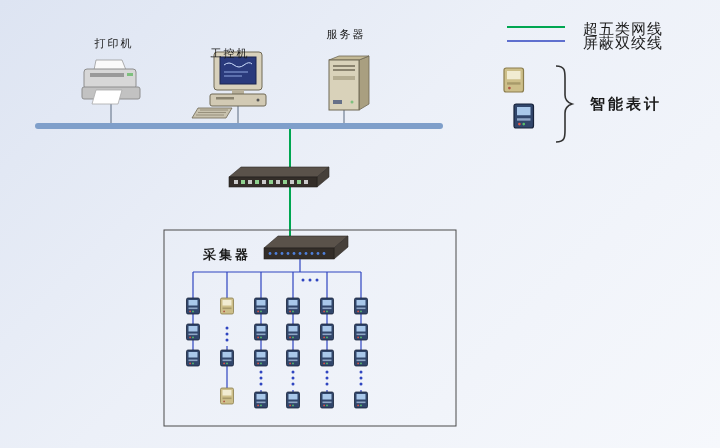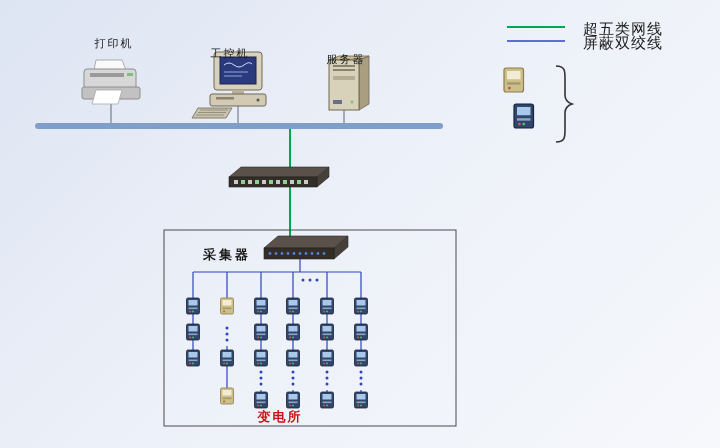--- a/index.html
+++ b/index.html
@@ -198,23 +198,23 @@
 
     <g>
       <use href="#meterY" transform="translate(504,68) scale(1.5)"></use>
       <use href="#meterB" transform="translate(514,104) scale(1.5)"></use>
     </g>
     <path d="M556,66 C565,66 565,71 565,78 L565,95 C565,101 569,103 572,104 C569,105 565,107 565,113 L565,130 C565,137 565,142 556,142" fill="none" stroke="#333333" stroke-width="1.6"></path>
   </svg>
 
   <div class="lbl center" style="left:86px;top:36px;width:56px;">打印机</div>
   <div class="lbl center" style="left:200px;top:30px;width:60px;margin-top:16px;">工控机</div>
-  <div class="lbl center" style="left:318px;top:52px;width:56px;">服务器</div>
+  <div class="lbl center" style="left:318px;top:27px;width:56px;">服务器</div>
 
   <div class="lbl small" style="left:583px;top:20px;">超五类网线</div>
   <div class="lbl small" style="left:583px;top:34px;text-align:center;">屏蔽双绞线</div>
 
+  <div class="lbl smart-meters" style="left:590px;top:95px;">智能表计</div>
 
   <div class="lbl collector" style="left:203px;top:246px;text-align:center;">采集器</div>
 
-  <div class="lbl substation center" style="left: 238px; top: 408px; width: 84px; color: rgb(204, 17, 17);">变电所</div>
 
 </div>
 
 </body></html>

